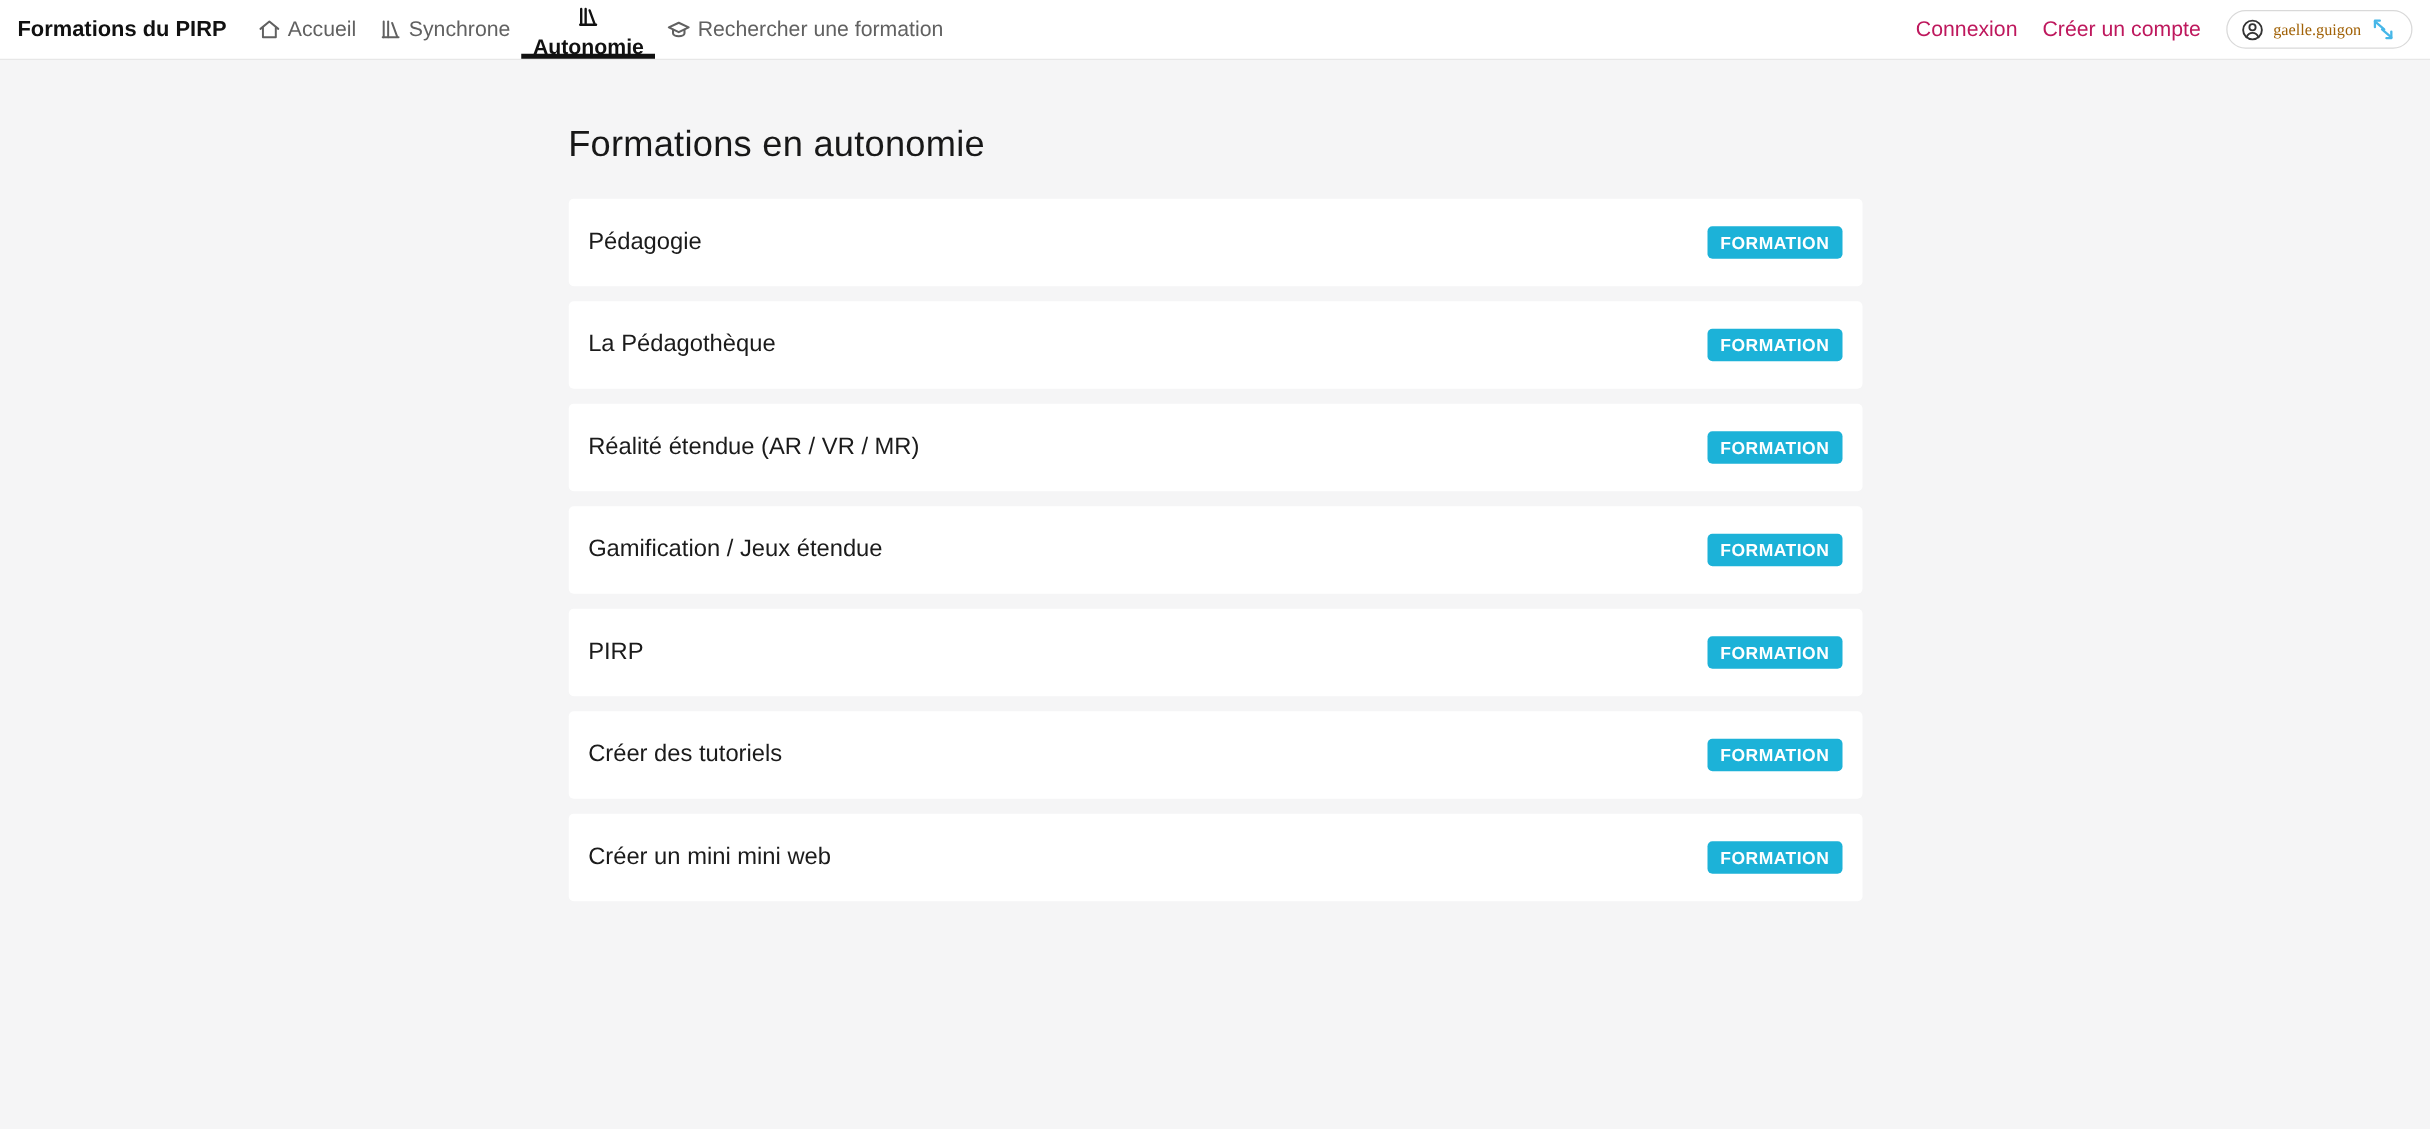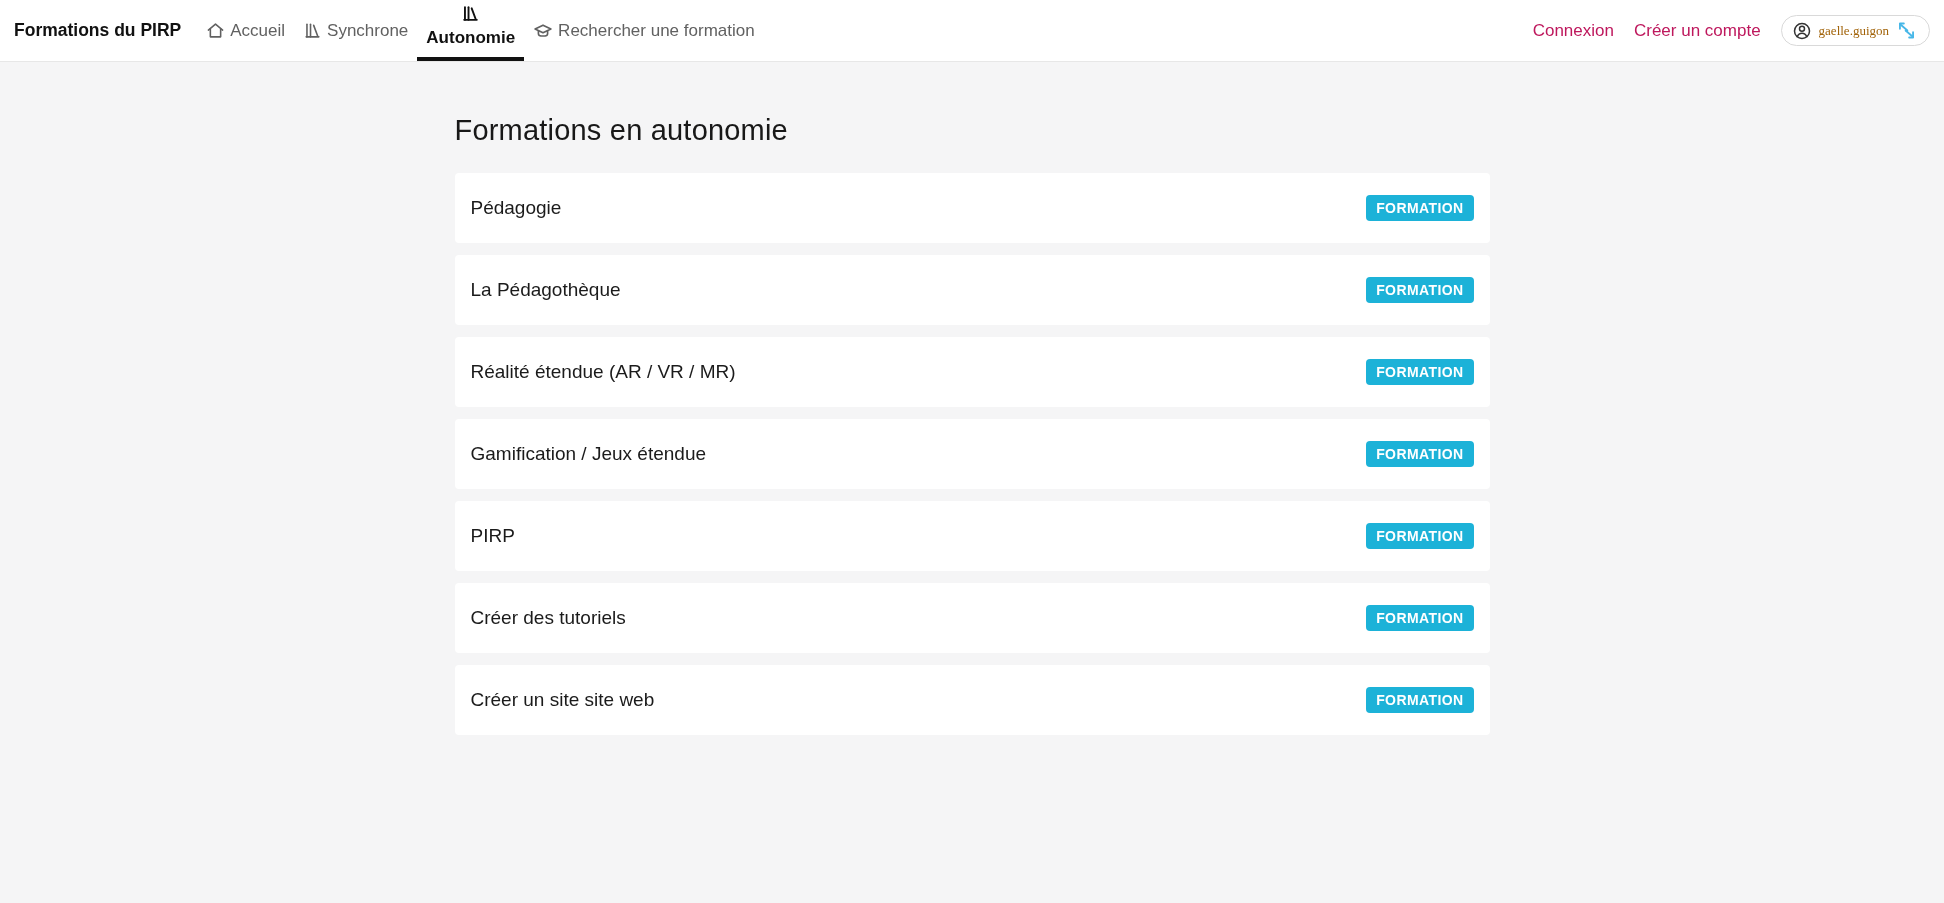--- a/index.html
+++ b/index.html
@@ -7,21 +7,21 @@
   body {
     font-family:"Liberation Sans", sans-serif;
     background:#f5f5f6;
     color:#1b1b1b;
     overflow:hidden;
   }
   :root { --badge:#1cb2d8; --accent:#47b7e8; }
 
   
   .header {
-    height:62px;
+    height:48px;
     background:#ffffff;
     border-bottom:1px solid #e7e7e7;
     display:flex;
     align-items:stretch;
     padding:0 14px;
   }
   .brand {
     display:flex; align-items:center;
     font-size:17.5px; font-weight:700; color:#111;
     margin-right:16px; cursor:pointer; white-space:nowrap;
@@ -193,18 +193,18 @@
       <span class="course-title">PIRP</span>
       <span class="badge">FORMATION</span>
     </div>
 
     <div class="course-card">
       <span class="course-title">Créer des tutoriels</span>
       <span class="badge">FORMATION</span>
     </div>
 
     <div class="course-card">
-      <span class="course-title">Créer un site site web</span>
+      <span class="course-title">Créer un mini mini web</span>
       <span class="badge">FORMATION</span>
     </div>
 
   </div>
 </div>
 
 </body></html>

